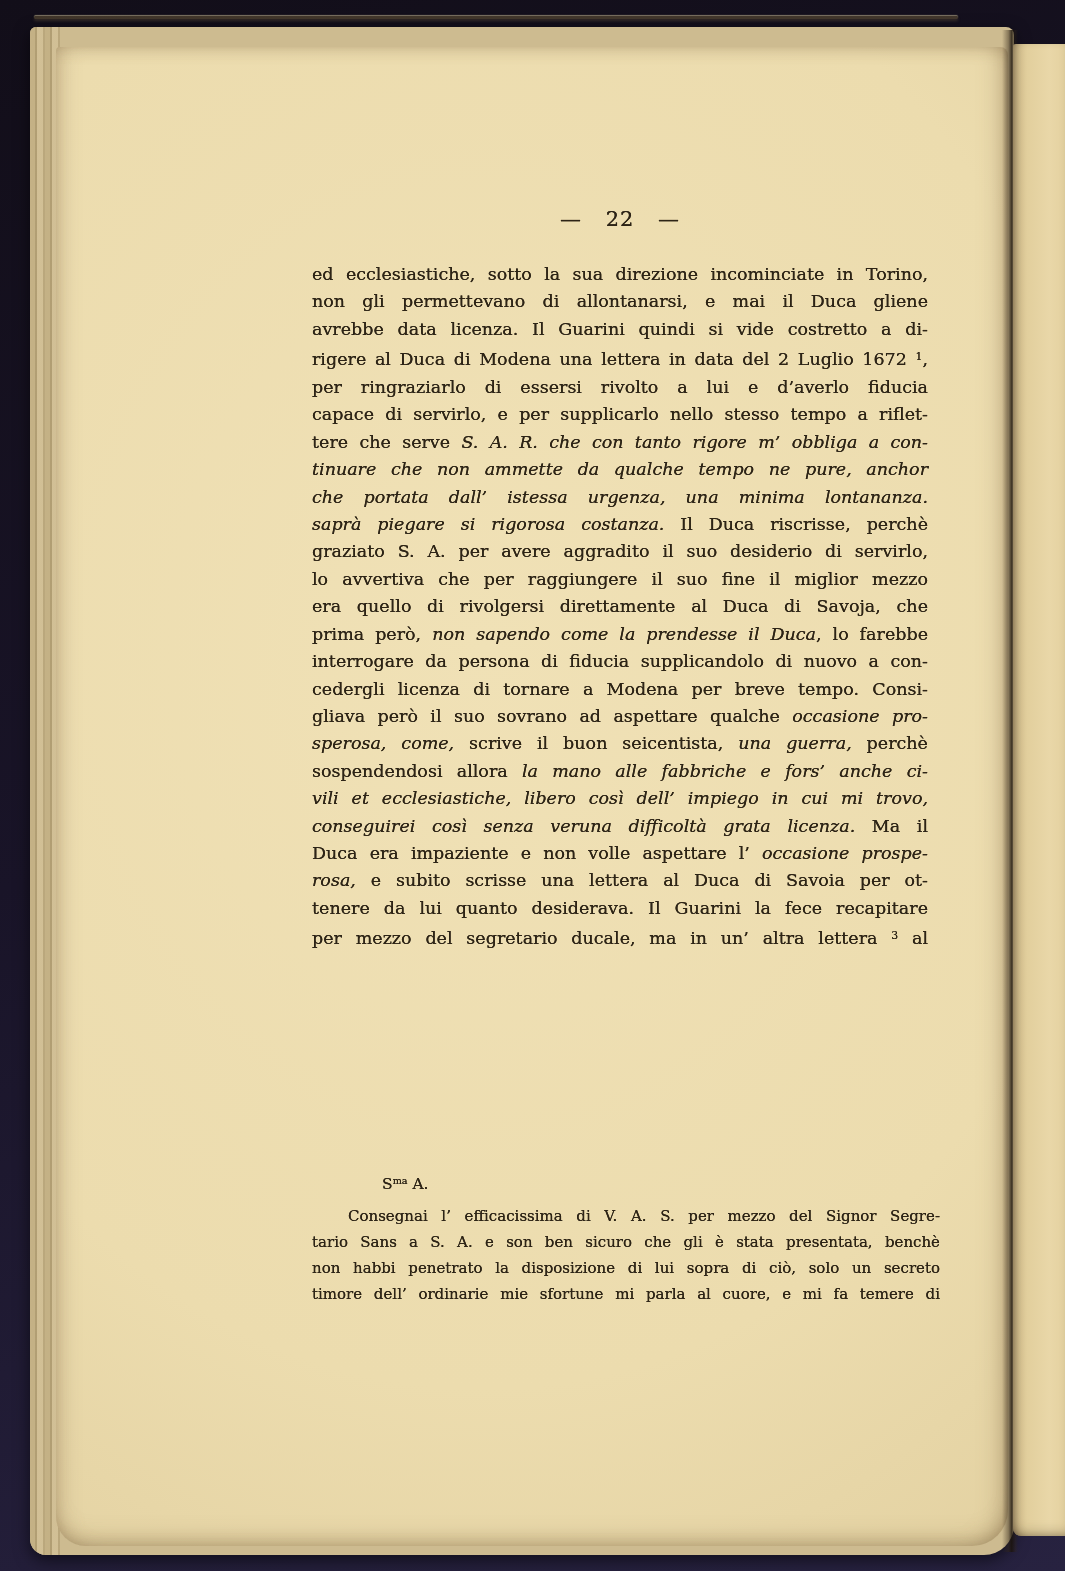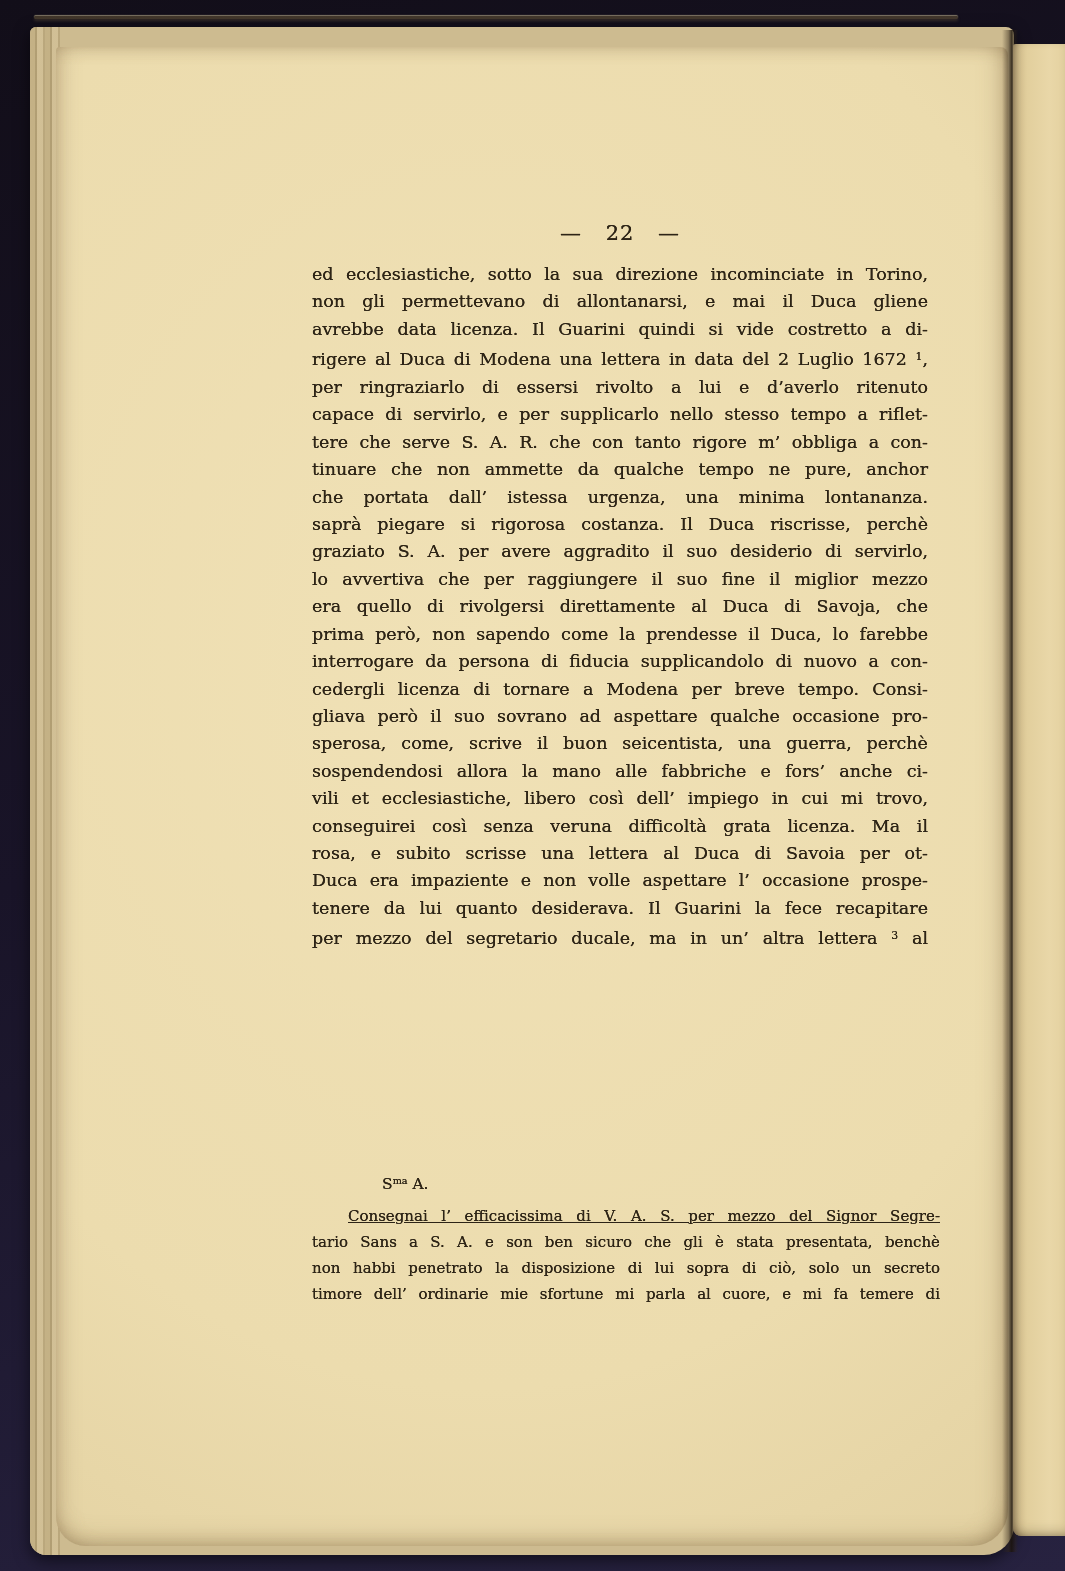--- a/index.html
+++ b/index.html
@@ -22,66 +22,66 @@
                     inset 14px 0 24px -14px rgba(130,105,70,.45),
                     inset 0 -16px 26px -16px rgba(120,95,60,.5),
                     inset 0 10px 20px -14px rgba(120,95,60,.35);}
   .gutter{position:absolute;left:1002px;top:30px;width:16px;height:1522px;
          background:linear-gradient(90deg,rgba(50,38,24,0) 0%,rgba(50,38,24,.45) 40%,rgba(28,20,12,.8) 60%,rgba(50,38,24,.3) 85%,rgba(50,38,24,0) 100%);}
   .facing{position:absolute;left:1013px;top:44px;width:52px;height:1492px;
          background:linear-gradient(90deg,#cdb888 0%,#e2cf9d 28%,#e9d7a8 70%,#e4d1a0 100%);
          border-radius:3px 0 0 8px;
          box-shadow:inset 7px 0 10px -6px rgba(60,45,28,.6), inset 0 -10px 14px -10px rgba(60,45,28,.55);}
   .txt{position:absolute;color:var(--ink,#2d2416);text-shadow:0 0 .5px currentColor;}
-  .pagenum{left:256px;top:174px;width:616px;text-align:center;font-size:21px;
+  .pagenum{left:256px;top:160px;width:616px;text-align:center;font-size:21px;
            word-spacing:16px;letter-spacing:1px;}
   .main{left:256px;top:214px;width:616px;font-size:17.5px;line-height:27.4px;}
   .main .t-line,.letterb .t-line{text-align:justify;text-align-last:justify;}
   .notes{left:256px;top:1039px;width:628px;font-size:15px;line-height:26.5px;}
   .notes .t-line{text-align:left;text-indent:36px;}
   .sal{left:256px;top:1128px;width:628px;font-size:15.5px;text-indent:70px;}
   .letterb{left:256px;top:1156px;width:628px;font-size:15px;line-height:26px;}
-  .letterb .t-line:first-child{text-indent:36px;text-decoration:underline;}
-  .it{}
+  .letterb .t-line:first-child{text-indent:36px;}
+  .it{font-style:italic;}
   .sup{font-size:62%;vertical-align:.5em;letter-spacing:0;}
 </style>
 </head>
 <body>
 
 <div class="book">
   <div class="stack">
     <div class="edge-strips"></div>
   </div>
   <div class="top-ridge"></div>
   <div class="sheet">
     <div class="txt pagenum">— 22 —</div>
     <div class="txt main">
         <div class="t-line"><span>ed ecclesiastiche, sotto la sua direzione incominciate in Torino,</span></div>
         <div class="t-line"><span>non gli permettevano di allontanarsi, e mai il Duca gliene</span></div>
         <div class="t-line"><span>avrebbe data licenza. Il Guarini quindi si vide costretto a di-</span></div>
         <div class="t-line"><span>rigere al Duca di Modena una lettera in data del 2 Luglio 1672 </span><span class="sup">1</span><span>,</span></div>
-        <div class="t-line"><span>per ringraziarlo di essersi rivolto a lui e d’averlo ritenuto</span></div>
+        <div class="t-line"><span>per ringraziarlo di essersi rivolto a lui e d’averlo fiducia</span></div>
         <div class="t-line"><span>capace di servirlo, e per supplicarlo nello stesso tempo a riflet-</span></div>
         <div class="t-line"><span>tere che serve </span><span class="it">S. A. R. che con tanto rigore m’ obbliga a con-</span></div>
         <div class="t-line"><span class="it">tinuare che non ammette da qualche tempo ne pure, anchor</span></div>
         <div class="t-line"><span class="it">che portata dall’ istessa urgenza, una minima lontananza.</span></div>
         <div class="t-line"><span class="it">saprà piegare si rigorosa costanza.</span><span> Il Duca riscrisse, perchè</span></div>
         <div class="t-line"><span>graziato S. A. per avere aggradito il suo desiderio di servirlo,</span></div>
         <div class="t-line"><span>lo avvertiva che per raggiungere il suo fine il miglior mezzo</span></div>
         <div class="t-line"><span>era quello di rivolgersi direttamente al Duca di Savoja, che</span></div>
         <div class="t-line"><span>prima però, </span><span class="it">non sapendo come la prendesse il Duca</span><span>, lo farebbe</span></div>
         <div class="t-line"><span>interrogare da persona di fiducia supplicandolo di nuovo a con-</span></div>
         <div class="t-line"><span>cedergli licenza di tornare a Modena per breve tempo. Consi-</span></div>
         <div class="t-line"><span>gliava però il suo sovrano ad aspettare qualche </span><span class="it">occasione pro-</span></div>
         <div class="t-line"><span class="it">sperosa, come,</span><span> scrive il buon seicentista, </span><span class="it">una guerra,</span><span> perchè</span></div>
         <div class="t-line"><span>sospendendosi allora </span><span class="it">la mano alle fabbriche e fors’ anche ci-</span></div>
         <div class="t-line"><span class="it">vili et ecclesiastiche, libero così dell’ impiego in cui mi trovo,</span></div>
         <div class="t-line"><span class="it">conseguirei così senza veruna difficoltà grata licenza.</span><span> Ma il</span></div>
+        <div class="t-line"><span>Duca era impaziente e non volle aspettare l’ </span><span class="it">occasione prospe-</span></div>
         <div class="t-line"><span class="it">rosa,</span><span> e subito scrisse una lettera al Duca di Savoia per ot-</span></div>
-        <div class="t-line"><span>Duca era impaziente e non volle aspettare l’ </span><span class="it">occasione prospe-</span></div>
         <div class="t-line"><span>tenere da lui quanto desiderava. Il Guarini la fece recapitare</span></div>
         <div class="t-line"><span>per mezzo del segretario ducale, ma in un’ altra lettera </span><span class="sup">3</span><span> al</span></div>
       </div>
     <div class="txt sal"><span>S</span><span class="sup">ma</span><span> A.</span></div>
     <div class="txt letterb">
         <div class="t-line"><span>Consegnai l’ efficacissima di V. A. S. per mezzo del Signor Segre-</span></div>
         <div class="t-line"><span>tario Sans a S. A. e son ben sicuro che gli è stata presentata, benchè</span></div>
         <div class="t-line"><span>non habbi penetrato la disposizione di lui sopra di ciò, solo un secreto</span></div>
         <div class="t-line"><span>timore dell’ ordinarie mie sfortune mi parla al cuore, e mi fa temere di</span></div>
       </div>

